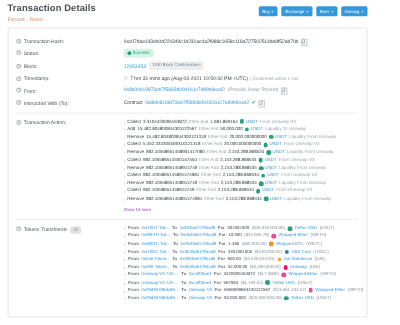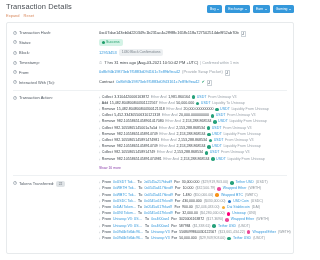--- a/index.html
+++ b/index.html
@@ -21,21 +21,21 @@
     padding: 3px 6px 2px 6px;
     display: flex;
     align-items: flex-start;
     justify-content: space-between;
     background: #ffffff;
   }
   .title-wrap { display: flex; flex-direction: column; gap: 2px; }
   .page-title {
     font-size: 7.5px;
     color: #4a4f55;
-    font-weight: 400;
+    font-weight: 700;
     letter-spacing: .1px;
     line-height: 8px;
   }
   .crumbs { display: flex; gap: 4px; align-items: center; }
   .crumb {
     font-size: 4px;
     color: #d98a5f;
     line-height: 5px;
   }
 

